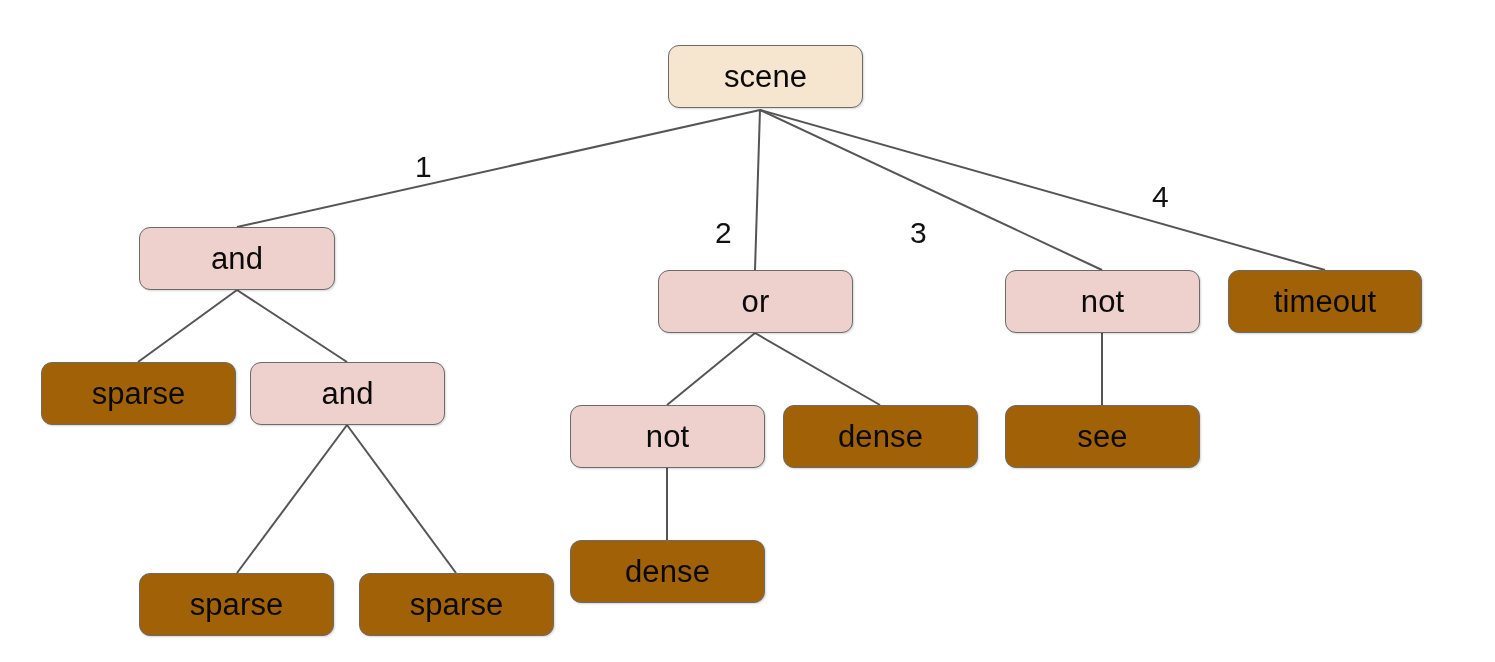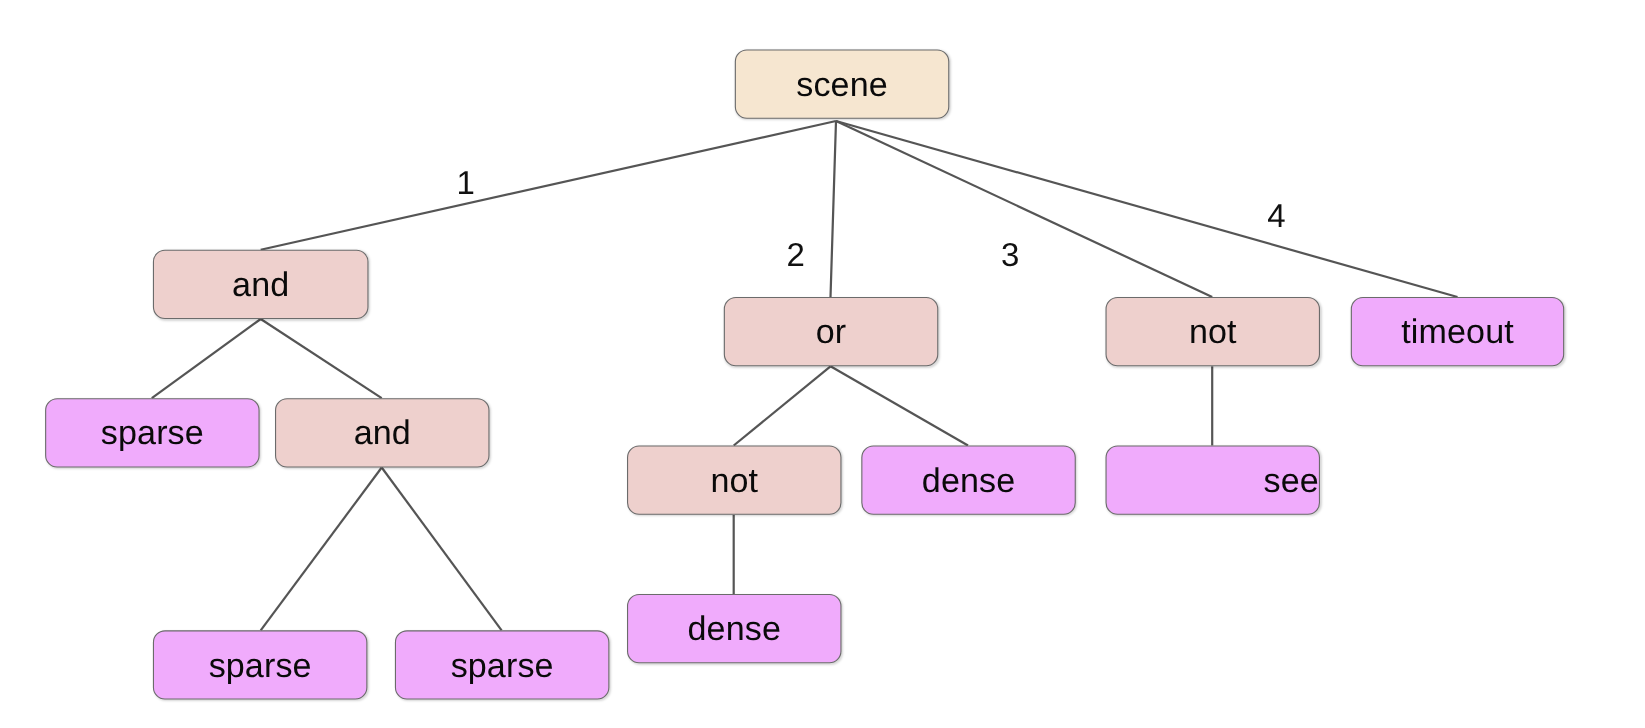--- a/index.html
+++ b/index.html
@@ -31,21 +31,21 @@
     align-items: center;
     justify-content: center;
     font-size: 31px;
     color: #0a0a0a;
     letter-spacing: 0.1px;
     white-space: nowrap;
     box-shadow: 1px 1px 2px rgba(0,0,0,0.16);
   }
   .node.root   { background: #f6e6d0; }
   .node.op     { background: #eed0cd; }
-  .node.leaf   { background: #f0abfc; }
+  .node.leaf   { background: #a16207; }
   .edge-label {
     position: absolute;
     font-size: 30px;
     color: #111111;
     line-height: 1;
     white-space: nowrap;
   }
 </style>
 </head>
 <body>
@@ -88,21 +88,21 @@
       </div>
       <div class="node op" style="left: 250px; top: 362px; width: 195px; height: 63px;">
         <span>and</span>
       </div>
       <div class="node op" style="left: 570px; top: 405px; width: 195px; height: 63px;">
         <span>not</span>
       </div>
       <div class="node leaf" style="left: 783px; top: 405px; width: 195px; height: 63px;">
         <span>dense</span>
       </div>
-      <div class="node leaf" style="left: 1005px; top: 405px; width: 195px; height: 63px; justify-content: flex-end;">
+      <div class="node leaf" style="left: 1005px; top: 405px; width: 195px; height: 63px;">
         <span>see</span>
       </div>
       <div class="node leaf" style="left: 570px; top: 540px; width: 195px; height: 63px;">
         <span>dense</span>
       </div>
       <div class="node leaf" style="left: 139px; top: 573px; width: 195px; height: 63px;">
         <span>sparse</span>
       </div>
       <div class="node leaf" style="left: 359px; top: 573px; width: 195px; height: 63px;">
         <span>sparse</span>

